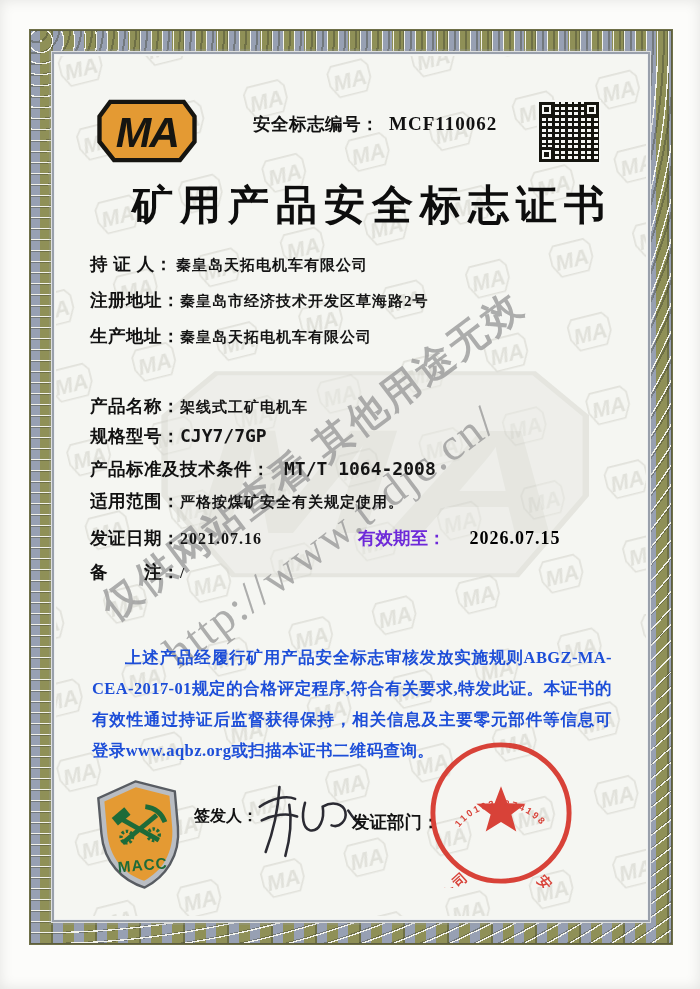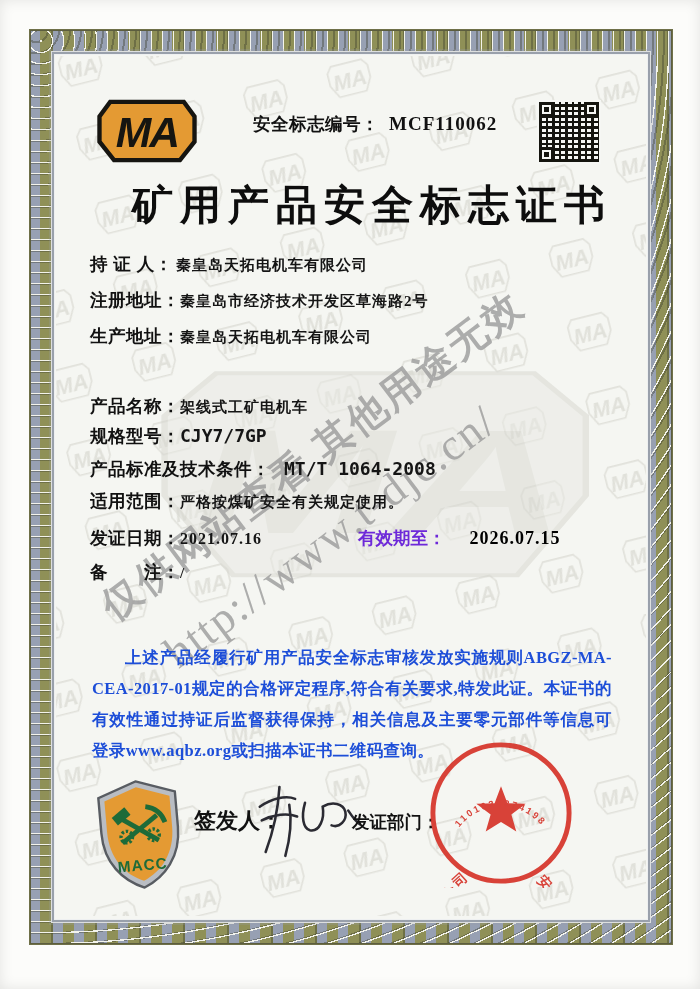--- a/index.html
+++ b/index.html
@@ -49,21 +49,21 @@
   .r0{top:252px}.r1{top:288px}.r2{top:324px}.r3{top:360px}.r4{top:394px}.r5{top:424px}
   .r6{top:457px}.r6 .lbl{min-width:0;margin-right:14px}.r7{top:489px}
   .dates{top:526px}.dates .vlabel{font-weight:bold;font-size:17.5px;color:#6d28d9;margin-left:96px;white-space:nowrap;}
   .dates .val2{font-family:"Liberation Serif",serif;font-weight:bold;font-size:18px;margin-left:24px;letter-spacing:1px;}
   .remark{top:560px}
   .statement{position:absolute;left:92px;top:642px;width:520px;
              font-family:"Liberation Serif",serif;font-weight:600;font-size:16.5px;line-height:31px;
              color:#1d4ed8;text-indent:2em;text-align:justify;letter-spacing:.4px;}
   
   .macc{position:absolute;left:92px;top:777px;width:96px;height:114px;transform:rotate(-5deg);}
-  .signer-label{position:absolute;left:194px;top:806px;font-weight:bold;font-size:22px;color:#111;}
+  .signer-label{position:absolute;left:194px;top:806px;font-weight:bold;font-size:16px;color:#111;}
   .signature{position:absolute;left:246px;top:777px;width:118px;height:84px;}
   .dept-label{position:absolute;left:352px;top:810px;font-weight:bold;font-size:17.5px;color:#111;}
   .seal{position:absolute;left:426px;top:738px;width:150px;height:150px;opacity:.93;}
 </style>
 </head>
 <body>
 
 <div class="page">
 
   <div class="band">

